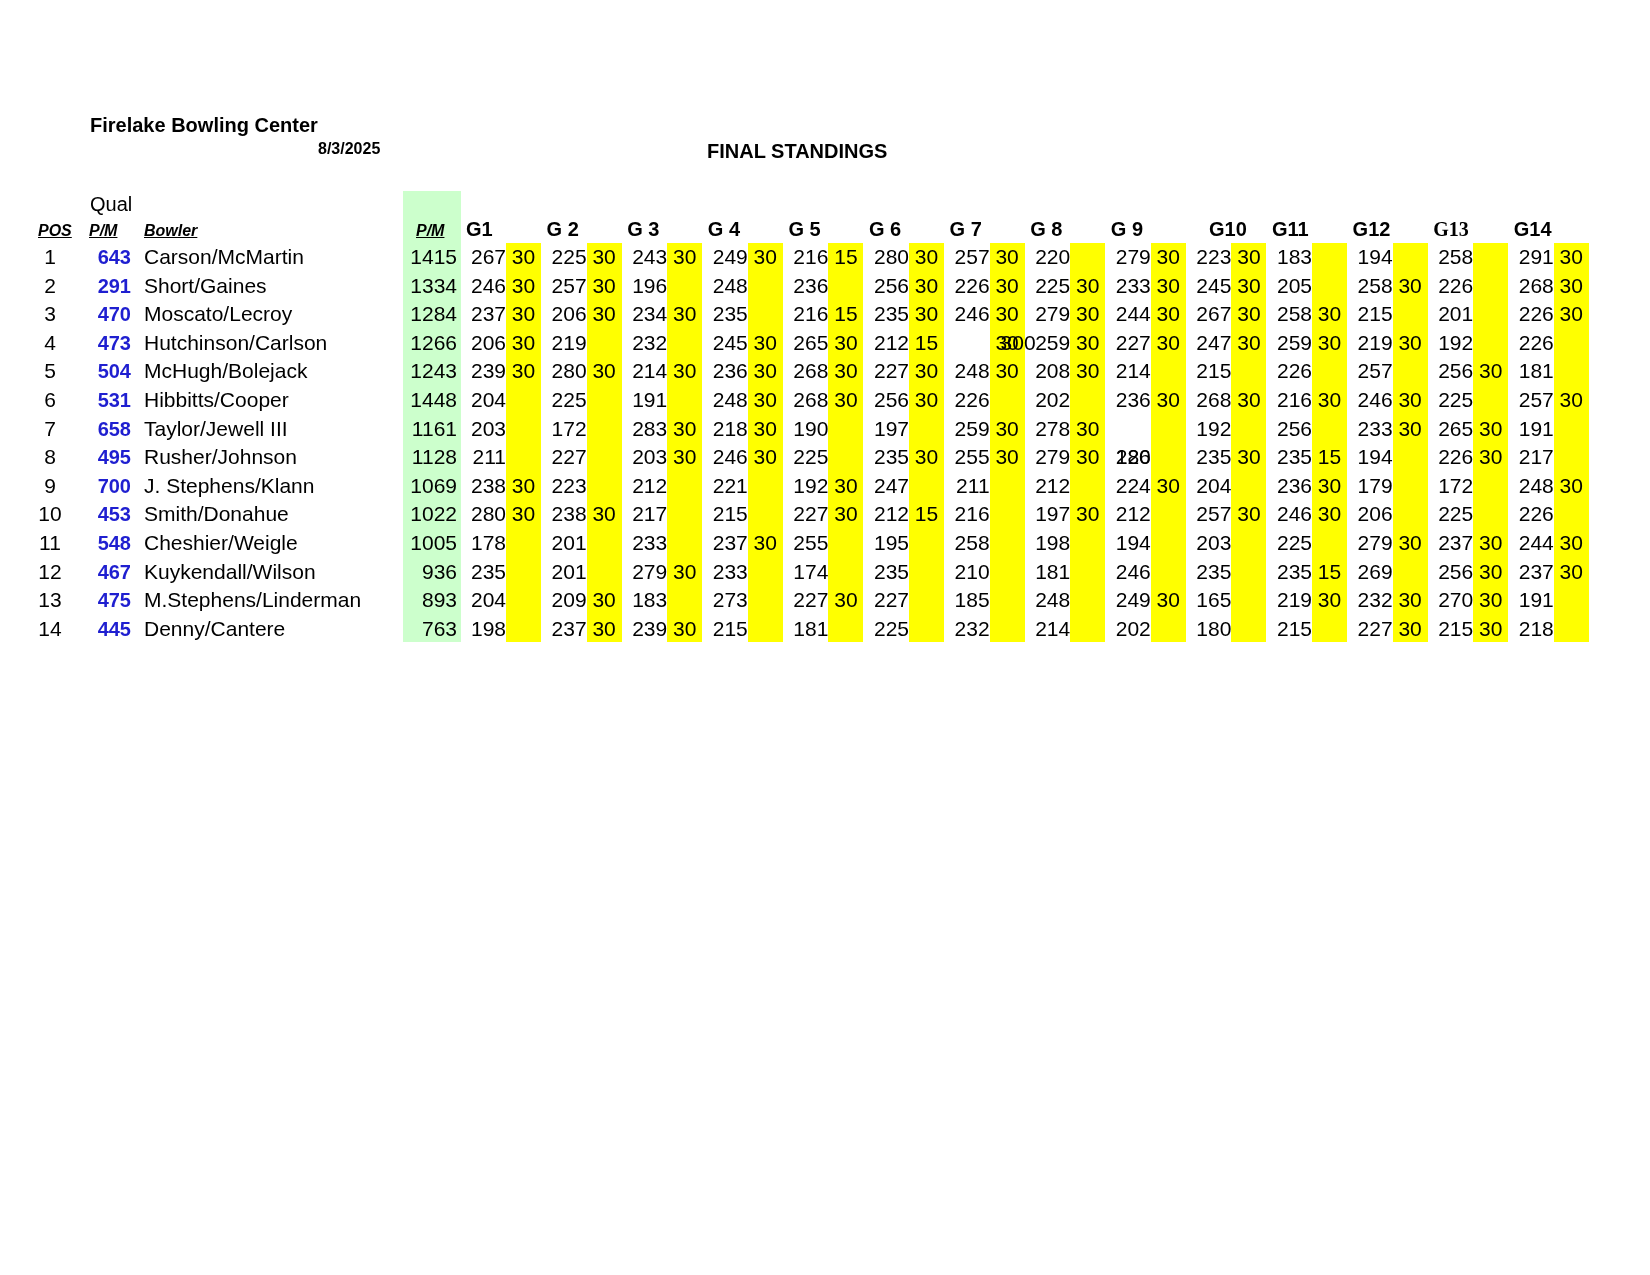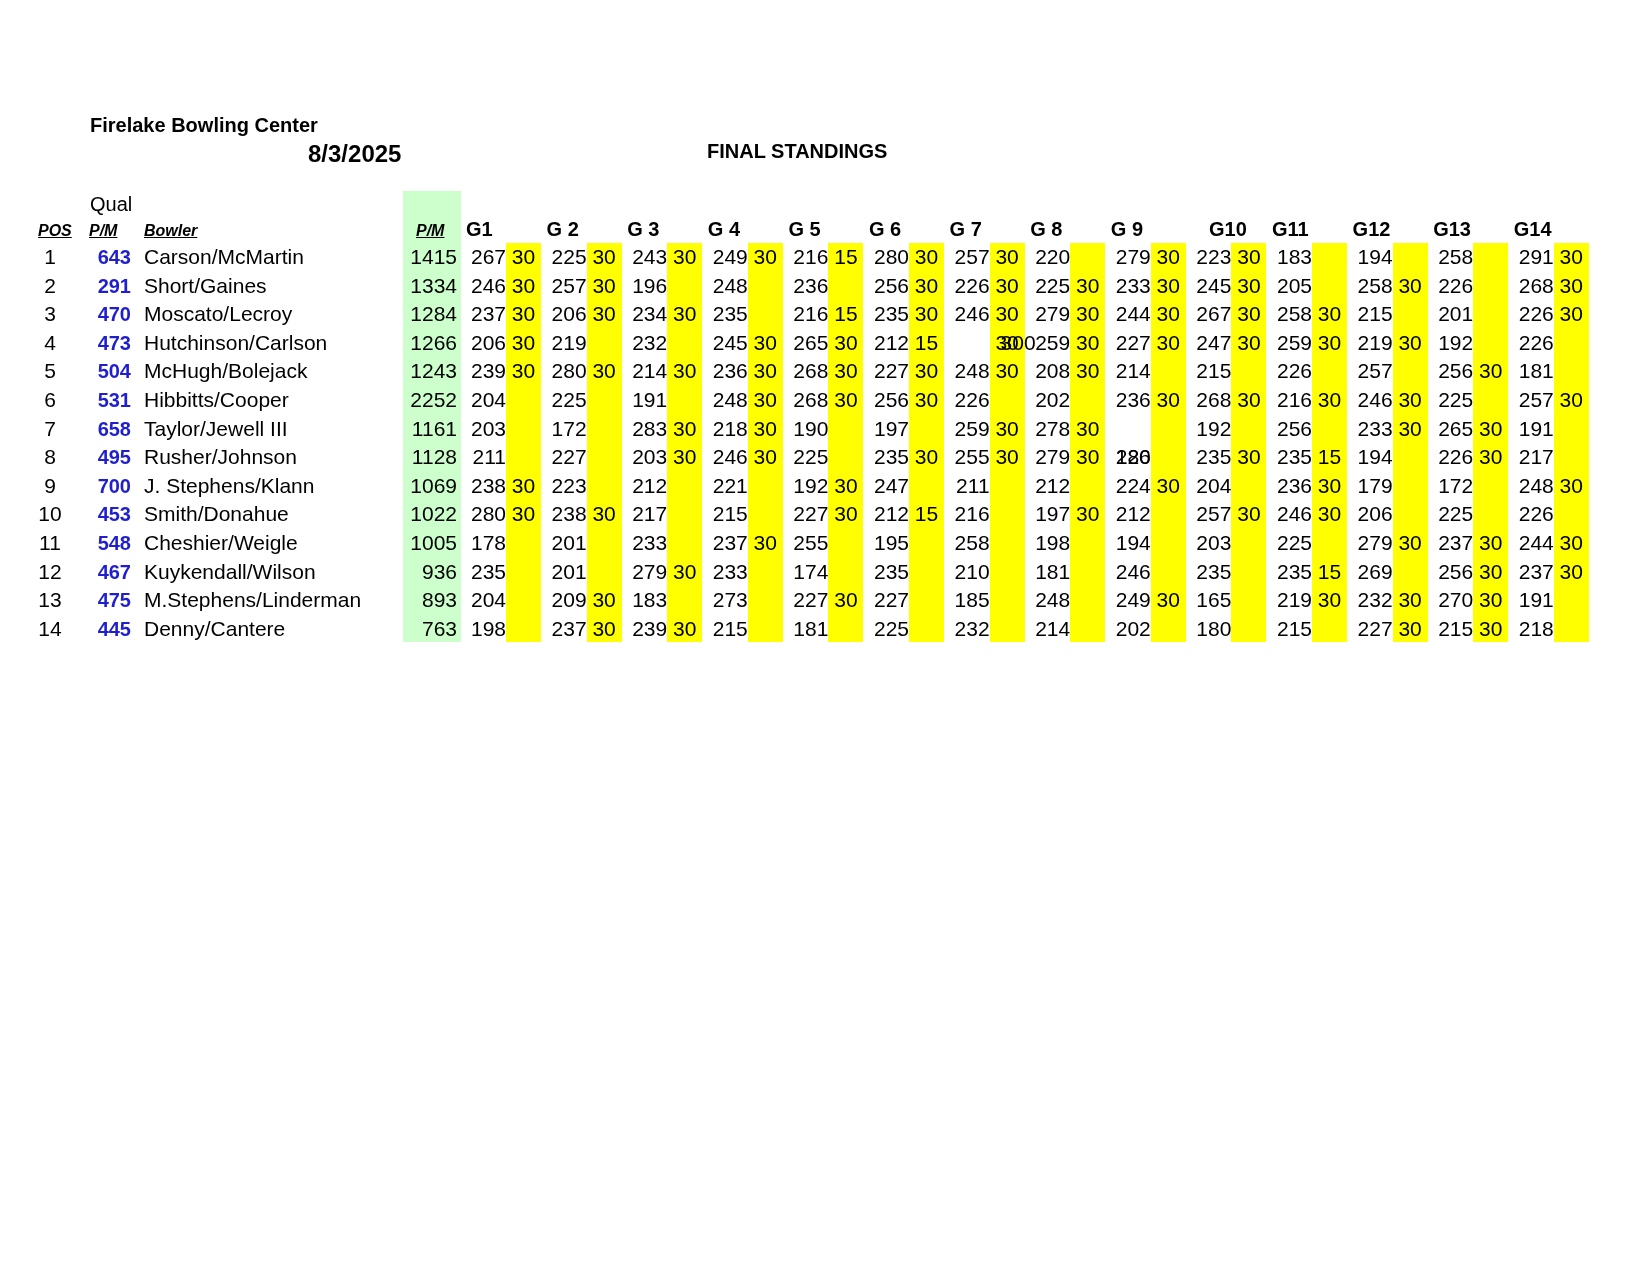--- a/index.html
+++ b/index.html
@@ -1,20 +1,20 @@
 <!DOCTYPE html>
 <html><head>
 <meta charset="utf-8">
 <style>
   html, body { margin:0; padding:0; background:#ffffff; }
   body { width:1650px; height:1275px; position:relative; overflow:hidden;
          font-family:"Liberation Sans", sans-serif; color:#000; }
   .abs { position:absolute; white-space:nowrap; }
   .title { left:90px; top:114px; font-size:20px; font-weight:bold; }
-  .date { left:308px; top:140px; font-size:24px; font-weight:bold; }
+  .date { left:318px; top:140px; font-size:16px; font-weight:bold; }
   .final { left:707px; top:140px; font-size:20px; font-weight:bold; }
   .qual { left:90px; top:193px; font-size:20px; }
   .hdr-u { font-size:16px; font-weight:bold; font-style:italic; text-decoration:underline; top:222px; }
   .hdr-pos { left:38px; }
   .hdr-pm { left:89px; }
   .hdr-bowler { left:144px; }
   .hdr-pm2 { left:416px; }
   .green-col { position:absolute; left:403px; top:191px; width:58px; height:451px; background:#ccffcc; }
   .yellow-col { position:absolute; top:243px; width:35px; height:399px; background:#ffff00; }
   .game-hdr { position:absolute; top:218px; font-size:20px; font-weight:bold; }
@@ -63,21 +63,21 @@
     <div class="game-hdr" style="left: 627.2px;">G 3</div>
     <div class="game-hdr" style="left: 707.8px;">G 4</div>
     <div class="game-hdr" style="left: 788.4px;">G 5</div>
     <div class="game-hdr" style="left: 869px;">G 6</div>
     <div class="game-hdr" style="left: 949.6px;">G 7</div>
     <div class="game-hdr" style="left: 1030.2px;">G 8</div>
     <div class="game-hdr" style="left: 1110.8px;">G 9</div>
     <div class="game-hdr" style="left: 1209px;">G10</div>
     <div class="game-hdr" style="left: 1272px;">G11</div>
     <div class="game-hdr" style="left: 1352.6px;">G12</div>
-    <div class="game-hdr" style="left: 1433.2px;">G13</div>
+    <div class="game-hdr" style="left: 1433.2px; font-family: Liberation Serif, serif;">G13</div>
     <div class="game-hdr" style="left: 1513.8px;">G14</div>
   </div>
 
 <div id="rows">
     <div class="row" style="top: 243px;">
       <div class="c pos">1</div>
       <div class="c qpm">643</div>
       <div class="c name">Carson/McMartin</div>
       <div class="c total">1415</div>
       <div class="c score" style="left: 460px;">267</div>
@@ -242,21 +242,21 @@
       <div class="c bonus" style="left: 1392.6px;"></div>
       <div class="c score" style="left: 1427.2px;">256</div>
       <div class="c bonus" style="left: 1473.2px;">30</div>
       <div class="c score" style="left: 1507.8px;">181</div>
       <div class="c bonus" style="left: 1553.8px;"></div>
     </div>
     <div class="row" style="top: 386px;">
       <div class="c pos">6</div>
       <div class="c qpm">531</div>
       <div class="c name">Hibbitts/Cooper</div>
-      <div class="c total">2252</div>
+      <div class="c total">1448</div>
       <div class="c score" style="left: 460px;">204</div>
       <div class="c bonus" style="left: 506px;"></div>
       <div class="c score" style="left: 540.6px;">225</div>
       <div class="c bonus" style="left: 586.6px;"></div>
       <div class="c score" style="left: 621.2px;">191</div>
       <div class="c bonus" style="left: 667.2px;"></div>
       <div class="c score" style="left: 701.8px;">248</div>
       <div class="c bonus" style="left: 747.8px;">30</div>
       <div class="c score" style="left: 782.4px;">268</div>
       <div class="c bonus" style="left: 828.4px;">30</div>

